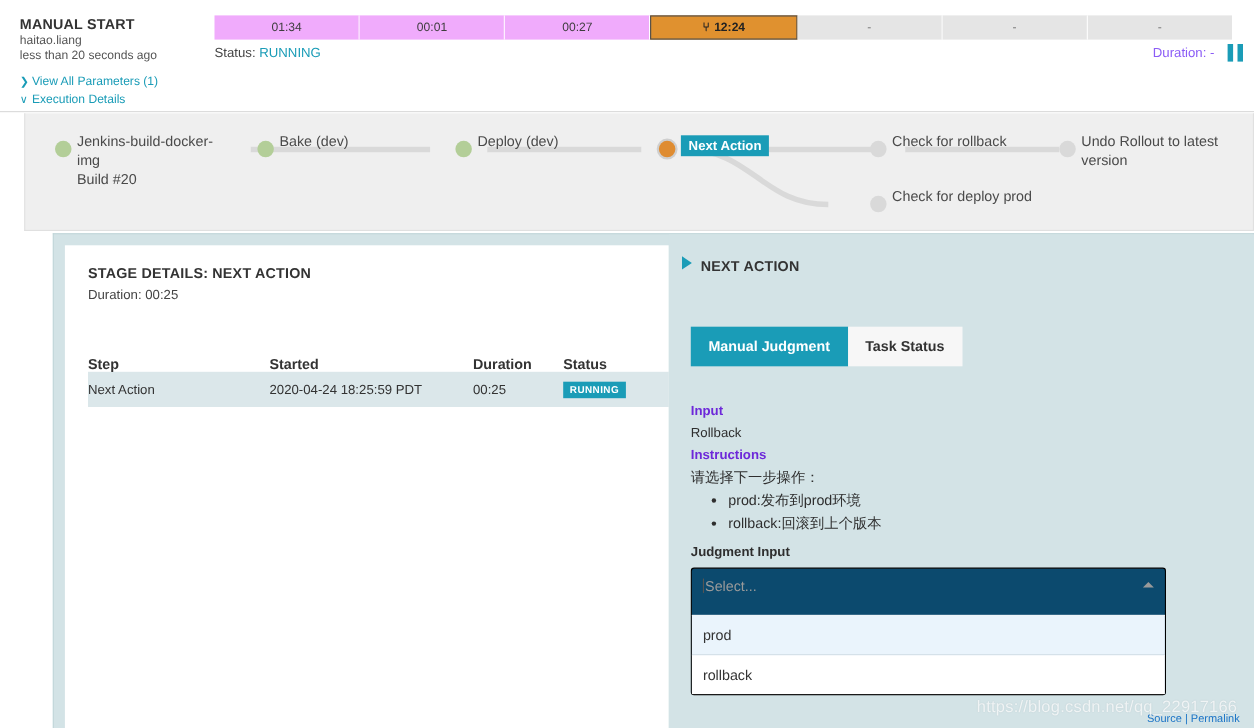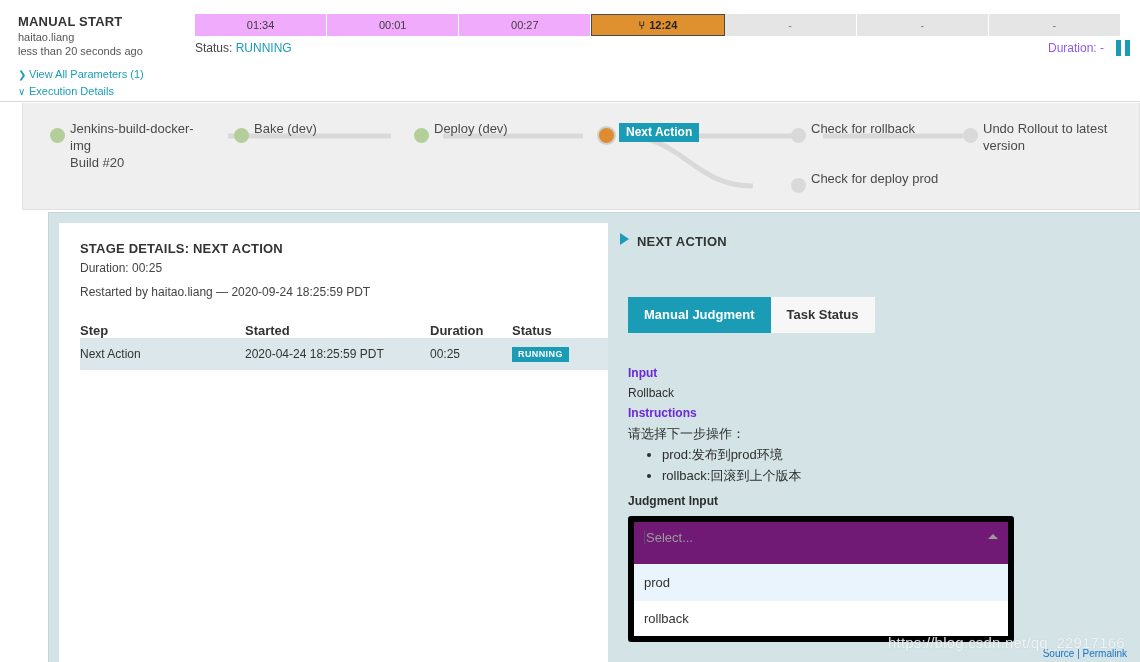--- a/index.html
+++ b/index.html
@@ -160,22 +160,22 @@
   .kv-label { font-size: 12px; font-weight:bold; color:#6d28d9; line-height: 20px; }
   .kv-value { font-size: 12px; color:#2e2e2e; line-height: 20px; }
   .instr-text { font-size: 13px; color:#2e2e2e; line-height: 21px; }
   .instr-list { margin: 0; padding-left: 34px; }
   .instr-list li { font-size: 13px; color:#2e2e2e; line-height: 21px; }
 
   .ji-label {
     position:absolute; left: 20px; top: 281px; font-size: 12px; font-weight:bold; color:#2e2e2e;
   }
   .select-wrap {
-    position:absolute; left: 20px; top: 303px; width: 386px;
-    background:#701a75; border: 6px solid #000000; border-radius: 3px;
+    position:absolute; left: 20px; top: 303px; width: 432px;
+    background:#0c4a6e; border: 1px solid #000000; border-radius: 3px;
   }
   .select-box {
     height: 30px; display:flex; align-items:center; padding: 0 10px;
     position: relative; cursor: text;
   }
   .caret-line { display:inline-block; width:1px; height:13px; background:#555; }
   .sel-placeholder { font-size: 13px; color:#9a9a9a; margin-left: 1px; }
   .sel-arrow {
     position:absolute; right: 10px; top: 12px; width:0;height:0;
     border-left: 5px solid transparent; border-right: 5px solid transparent;
@@ -291,21 +291,20 @@
       <div class="node pending" style="left:768px; top:75px;"></div>
       <div class="node-label" style="left:788px; top:67px; width:170px;">Check for deploy prod</div>
     </div>
   </div>
 
   <div class="details-shell">
 
     <div class="details-left">
       <div class="sd-title">STAGE DETAILS: NEXT ACTION</div>
       <div class="sd-duration">Duration: 00:25</div>
-      <div class="sd-restart">Restarted by haitao.liang — 2020-09-24 18:25:59 PDT</div>
 
       <div class="sd-table">
         <div class="sd-thead">
           <div class="sd-th sd-c1">Step</div>
           <div class="sd-th sd-c2">Started</div>
           <div class="sd-th sd-c3">Duration</div>
           <div class="sd-th sd-c4">Status</div>
         </div>
         <div class="sd-row">
           <div class="sd-c1">Next Action</div>

